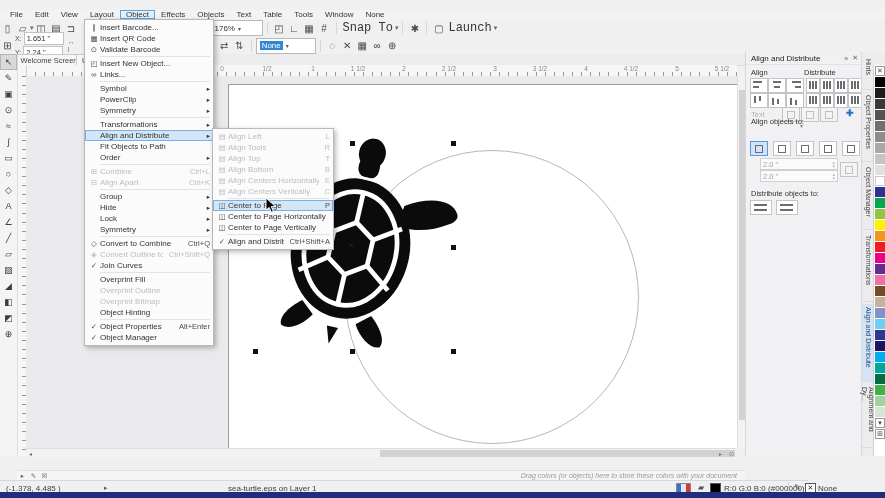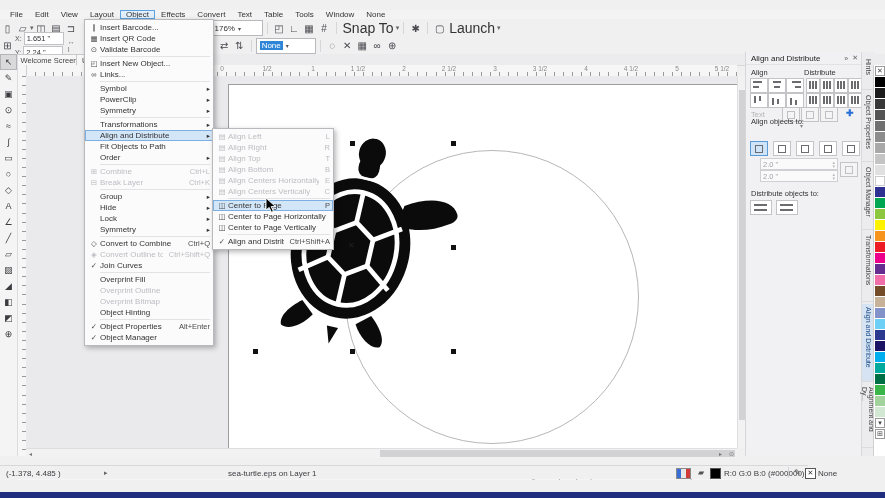--- a/index.html
+++ b/index.html
@@ -14,21 +14,21 @@
   
   .toolbar{left:0;top:19px;width:885px;height:18px;background:#f0f0f1;border-bottom:1px solid #e0e0e2;display:flex;align-items:center;}
   .propbar{left:0;top:37px;width:885px;height:17px;background:#f0f0f1;border-bottom:1px solid #dcdcde;display:flex;align-items:center;}
   .tbico{width:15px;text-align:center;font-size:10px;color:#4a4a50;}
   .tbsmall{font-size:7px;color:#666;}
   .combo{height:12px;border:1px solid #b9b9bd;background:#fff;display:flex;align-items:center;padding:1px 3px;font-size:8px;gap:3px;}
   .combo .arr{font-size:6px;color:#555;}
   .combo-sel{background:#2f86d6;color:#fff;}
   .fld{height:11px;border:1px solid #c2c2c6;background:#fff;font-size:7.5px;display:flex;align-items:center;padding:0 2px;}
   .tbsep{width:1px;height:12px;background:#d7d7da;margin:0 4px;}
-  .tblabel{font-size:14px;color:#333;margin:0 2px;white-space:nowrap;}
+  .tblabel{font-size:12px;color:#333;margin:0 2px;white-space:nowrap;font-family:Liberation Mono, monospace;}
   
   .tabrow{left:0;top:54px;width:885px;height:11px;background:#ececee;border-bottom:1px solid #d8d8da;}
   .doctab{position:absolute;top:0;height:10px;background:#f7f7f8;border:1px solid #c9c9cd;border-bottom:none;display:flex;align-items:center;padding:0 5px;font-size:7.5px;color:#444;gap:3px;}
   .hruler{left:26px;top:65px;width:711px;height:11px;background:#f6f6f7;border-bottom:1px solid #cfcfcf;}
   .hruler .ticks{position:absolute;bottom:0;left:0;right:0;height:4px;background:repeating-linear-gradient(to right,#9a9a9a 0 1px,transparent 1px 9.1px);}
   .rlabel{position:absolute;top:0;font-size:6.5px;color:#8a8a8a;transform:translateX(-50%);}
   .vruler{left:17px;top:65px;width:9px;height:391px;background:#f6f6f7;border-right:1px solid #cfcfcf;}
   .vruler .ticks{position:absolute;top:11px;bottom:0;right:0;width:4px;background:repeating-linear-gradient(to bottom,#9a9a9a 0 1px,transparent 1px 9.1px);}
   
   .toolbox{left:0;top:54px;width:17px;height:402px;background:#f4f4f5;border-right:1px solid #dddde0;}
@@ -81,40 +81,40 @@
   .rtab{position:absolute;left:0;width:12px;writing-mode:vertical-rl;font-size:7px;color:#444;display:flex;align-items:center;padding-top:3px;box-sizing:border-box;border-bottom:1px solid #dcdcdf;}
   .rtab.active{background:#d5e3f2;color:#1d4e89;}
   .palette{left:873px;top:65px;width:12px;height:391px;background:#fff;border-left:1px solid #d0d0d3;}
   .sw{width:10px;height:10px;margin:0 0 1px 1px;}
   .swx{background:#fff;border:1px solid #999;box-sizing:border-box;font-size:7px;color:#444;text-align:center;line-height:8px;}
   
   .pagenav{left:17px;top:457px;width:728px;height:13px;background:#f0f0f1;border-top:1px solid #dcdcde;display:flex;align-items:center;font-size:7.5px;color:#555;}
   .pnbtn{width:11px;text-align:center;font-size:6.5px;color:#666;}
   .pagetab{height:11px;border:1px solid #c5c5c9;border-bottom:none;background:#fafafb;padding:0 8px;margin-left:6px;display:flex;align-items:center;font-size:7.5px;color:#333;}
   .dpal{left:17px;top:470px;width:728px;height:9px;background:#f5f5f6;border-top:1px solid #e2e2e4;display:flex;align-items:center;font-size:7px;color:#9a9aa0;}
-  .statusbar{left:0;top:465px;width:808px;height:13px;background:#f0f0f1;border-top:1px solid #d8d8da;font-size:8px;color:#3c3c40;}
+  .statusbar{left:0;top:480px;width:808px;height:13px;background:#f0f0f1;border-top:1px solid #d8d8da;font-size:8px;color:#3c3c40;}
   .bluestrip{left:0;top:492px;width:885px;height:6px;background:#1f2e7e;}
   .chip{width:13px;height:9px;background:linear-gradient(90deg,#3a6fd8 0 4px,#e8e8e8 4px 9px,#d23a3a 9px 13px);border:1px solid #888;}
   .xbox{width:9px;height:9px;border:1px solid #555;font-size:7px;line-height:8px;text-align:center;color:#333;background:#fff;}
   .swatchblk{width:9px;height:9px;background:#000;border:1px solid #555;}
 </style>
 </head>
 <body>
 
 <div id="app">
 
 
   <div class="ab menubar">
     <span class="mbi">File</span>
     <span class="mbi">Edit</span>
     <span class="mbi">View</span>
     <span class="mbi">Layout</span>
     <span class="mbi active">Object</span>
     <span class="mbi">Effects</span>
-    <span class="mbi">Convert</span>
+    <span class="mbi">Objects</span>
     <span class="mbi">Text</span>
     <span class="mbi">Table</span>
     <span class="mbi">Tools</span>
     <span class="mbi">Window</span>
     <span class="mbi">None</span>
   </div>
 
   <div class="ab toolbar">
     <span class="tbico">▯</span>
     <span class="tbico">▱</span>
@@ -374,21 +374,21 @@
         <span class="ar">▸</span>
       </div>
     <div class="msep"></div>
     <div class="mi dis">
         <span class="ic">⊞</span>
         <span class="lb">Combine</span>
         <span class="sc">Ctrl+L</span>
       </div>
     <div class="mi dis">
         <span class="ic">⊟</span>
-        <span class="lb">Break Layer</span>
+        <span class="lb">Align Apart</span>
         <span class="sc">Ctrl+K</span>
       </div>
     <div class="msep"></div>
     <div class="mi">
         <span class="ic"></span>
         <span class="lb">Group</span>
         <span class="ar">▸</span>
       </div>
     <div class="mi">
         <span class="ic"></span>
@@ -450,21 +450,21 @@
   </div>
 
   <div class="pop" style="left:212px;top:128px;width:120px;z-index:61;">
     <div class="mi dis">
         <span class="ic">▤</span>
         <span class="lb">Align Left</span>
         <span class="sc">L</span>
       </div>
     <div class="mi dis">
         <span class="ic">▤</span>
-        <span class="lb">Align Right</span>
+        <span class="lb">Align Tools</span>
         <span class="sc">R</span>
       </div>
     <div class="mi dis">
         <span class="ic">▤</span>
         <span class="lb">Align Top</span>
         <span class="sc">T</span>
       </div>
     <div class="mi dis">
         <span class="ic">▤</span>
         <span class="lb">Align Bottom</span>

